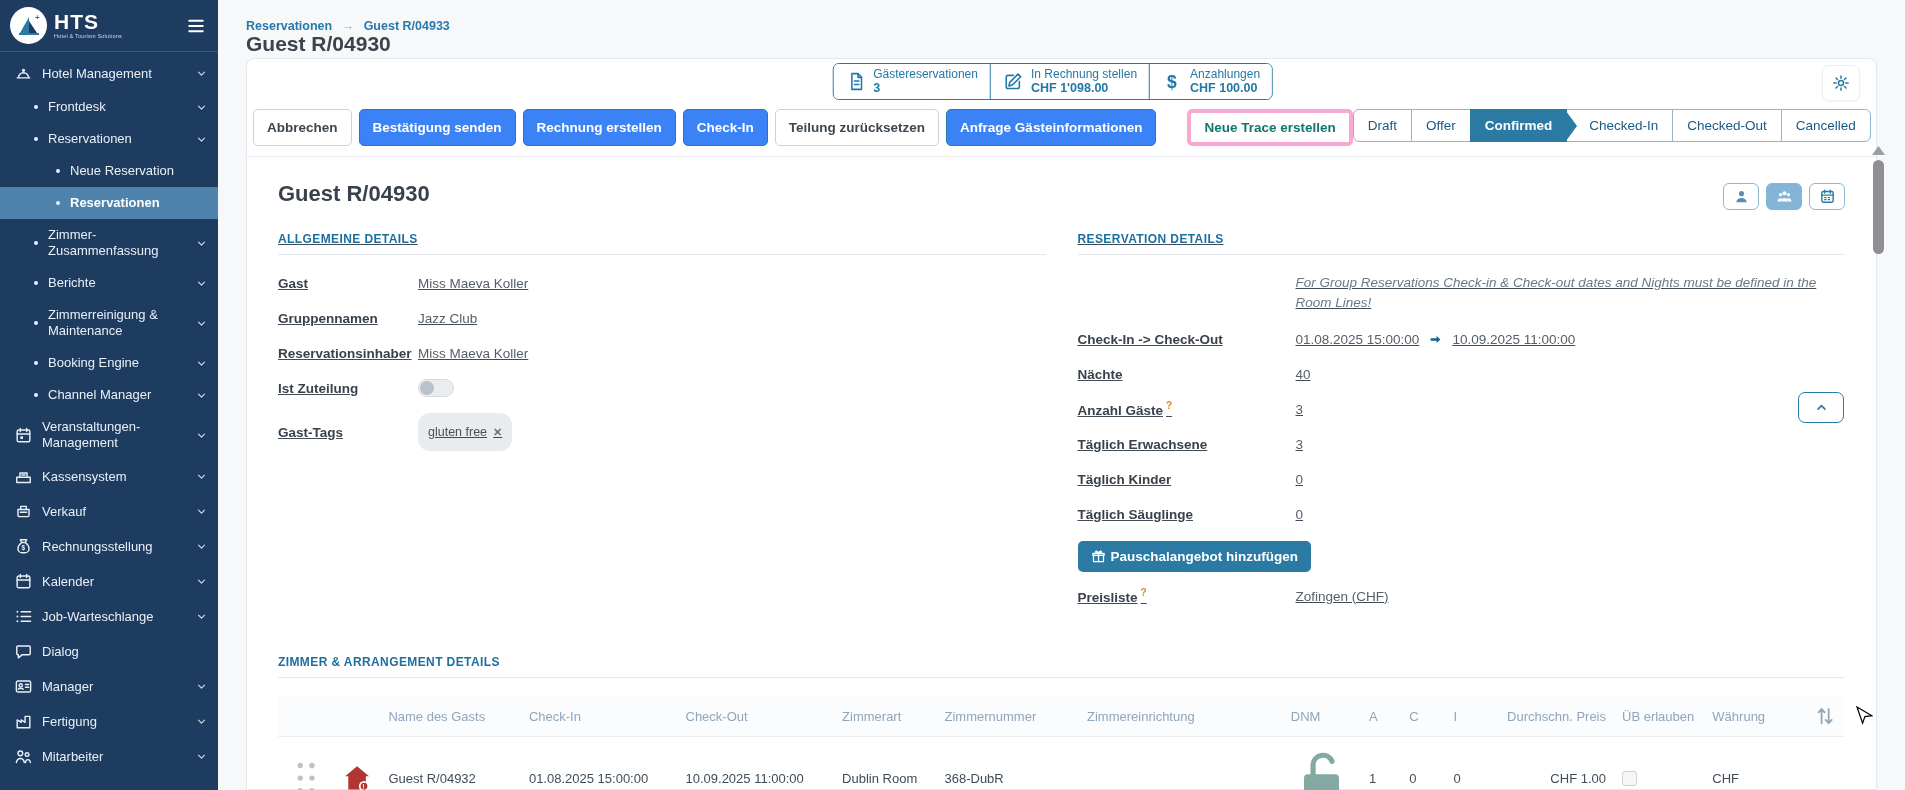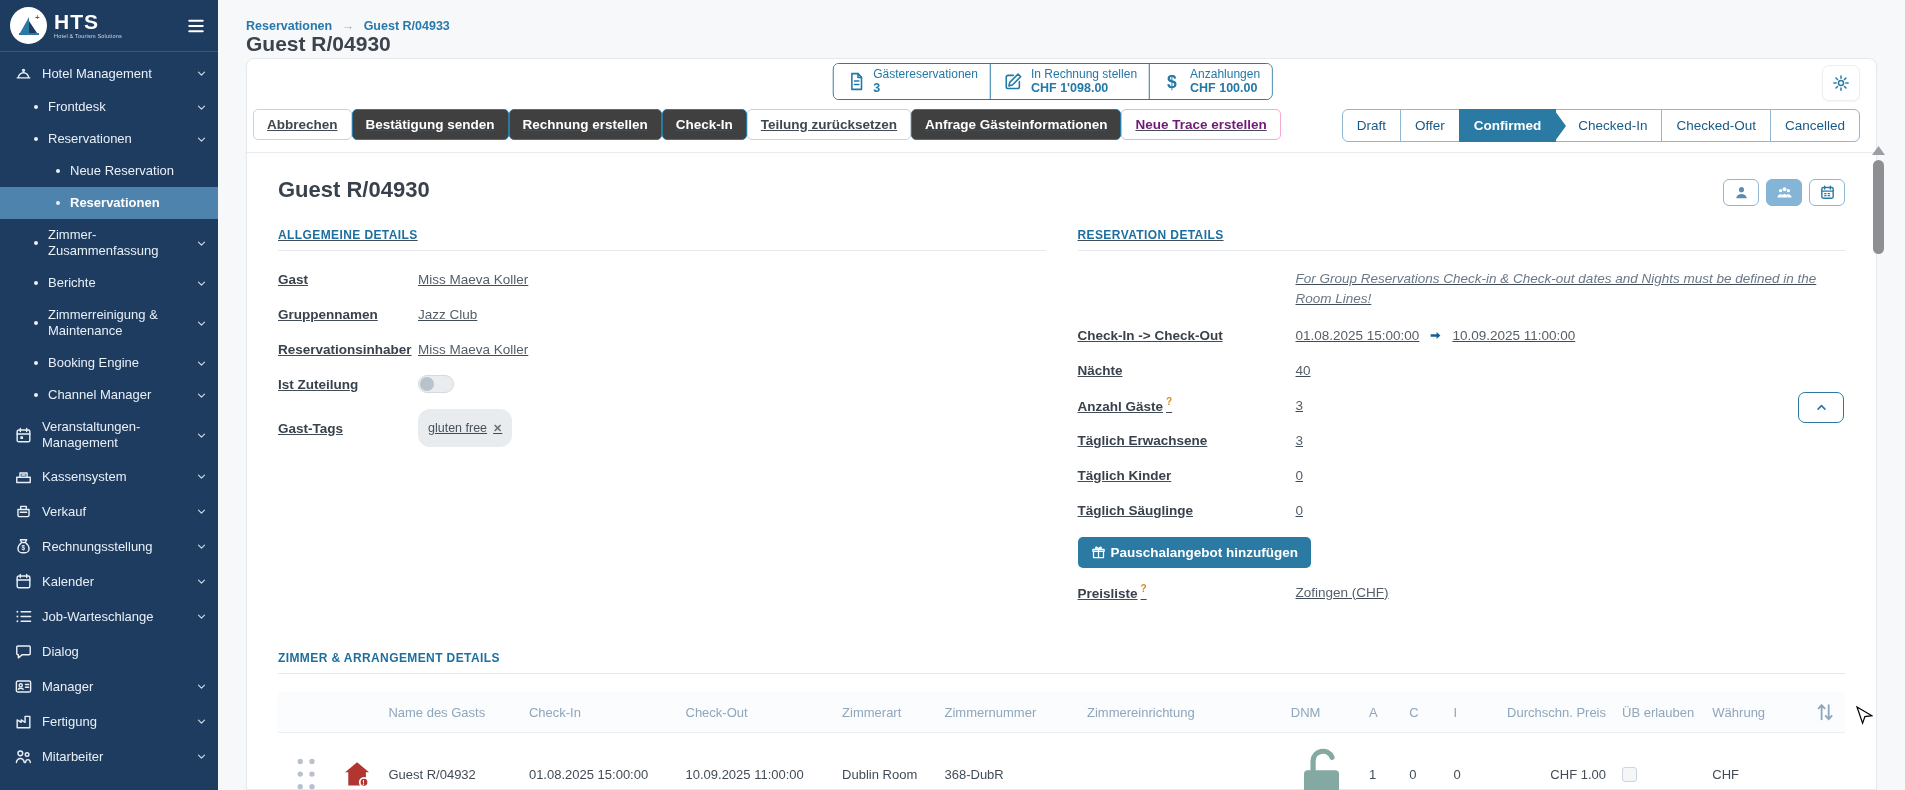--- a/index.html
+++ b/index.html
@@ -93,28 +93,28 @@
     display:flex; align-items:center; justify-content:center; color:#2b7aa4;
     box-shadow:0 1px 2px rgba(20,40,60,.05);
   }
   .gear-btn svg { width:18px; height:18px; }
 
   
   .toolbar {
     display:flex; justify-content:space-between; align-items:flex-start;
     padding:2px 16px 10px 4px; border-bottom:1px solid #e8ecf0;
   }
-  .actions { display:flex; padding-left:2px;text-decoration:underline; }
+  .actions { display:flex; gap:7px; padding-left:2px; }
   .btn {
     font-size:13.5px; font-weight:bold; border-radius:5px; padding:7px 13px;
     cursor:pointer; white-space:nowrap; font-family:"Liberation Sans",sans-serif;
   }
-  .btn.filled { background:#404040; color:#fff; border:1px solid #2b7aa4; }
+  .btn.filled { background:#3b82f6; color:#fff; border:1px solid #2b7aa4; }
   .btn.outline-dark { background:#fff; color:#3d4750; border:1px solid #c7d3dd; }
-  .btn.outline-blue { background:#fff; color:#701a75; border:1px solid #f9a8d4; }
+  .btn.outline-blue { background:#fff; color:#0f766e; border:4px solid #f9a8d4;margin-left:24px; }
 
   .status-steps { display:flex; align-items:stretch; }
   .step {
     background:#fff; border:1px solid #8fb7d1; color:#195a86; font-size:13.5px;
     padding:8px 14px; margin-left:-1px; position:relative; cursor:pointer; white-space:nowrap;
   }
   .step:first-child { border-radius:6px 0 0 6px; margin-left:0; }
   .step:last-child { border-radius:0 6px 6px 0; }
   .step.active { background:#2b7aa4; border-color:#2b7aa4; color:#fff; font-weight:bold; z-index:2; }
   .step.active::after {

